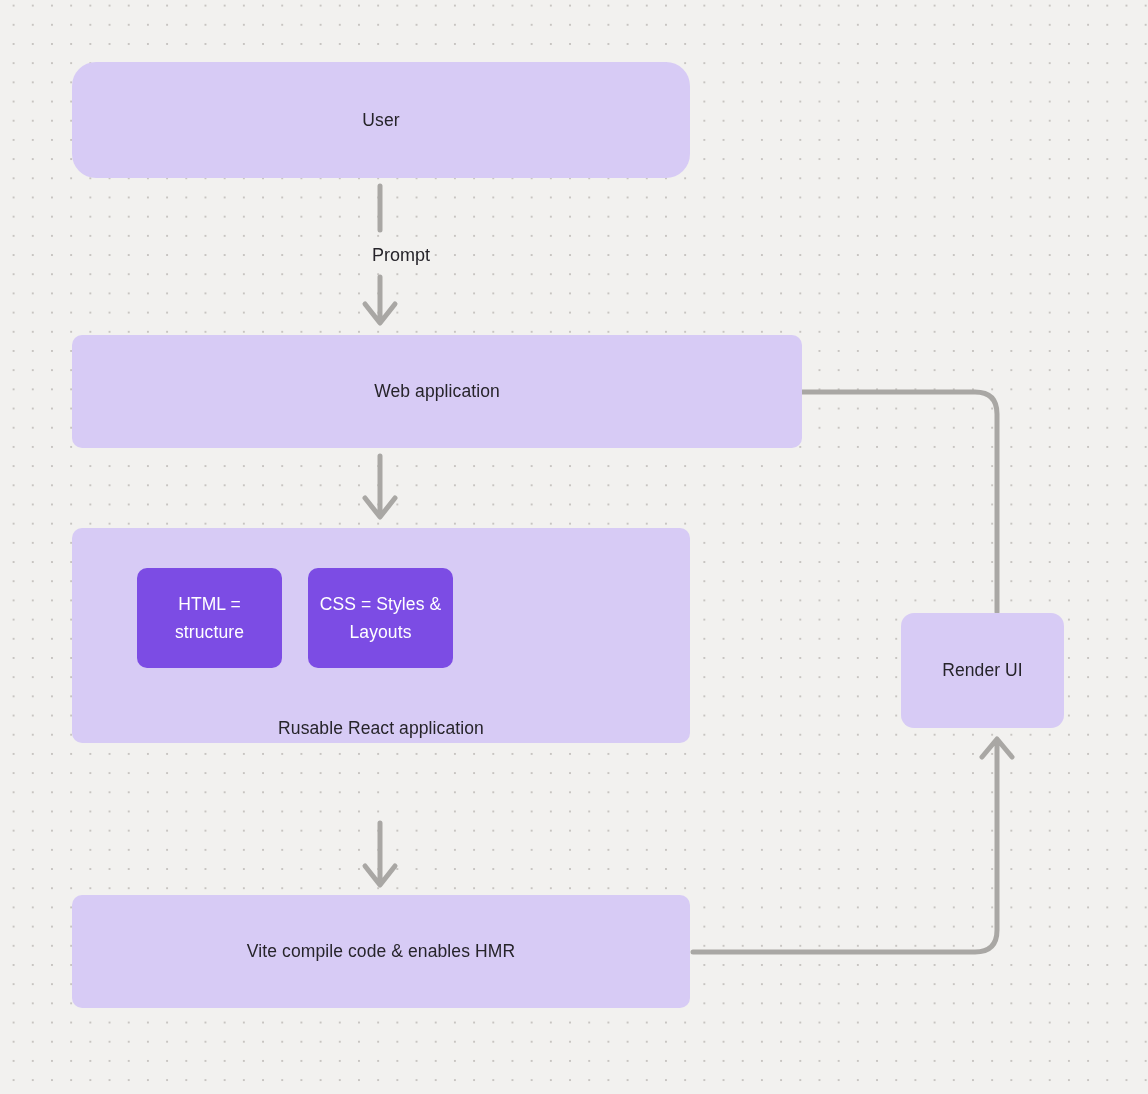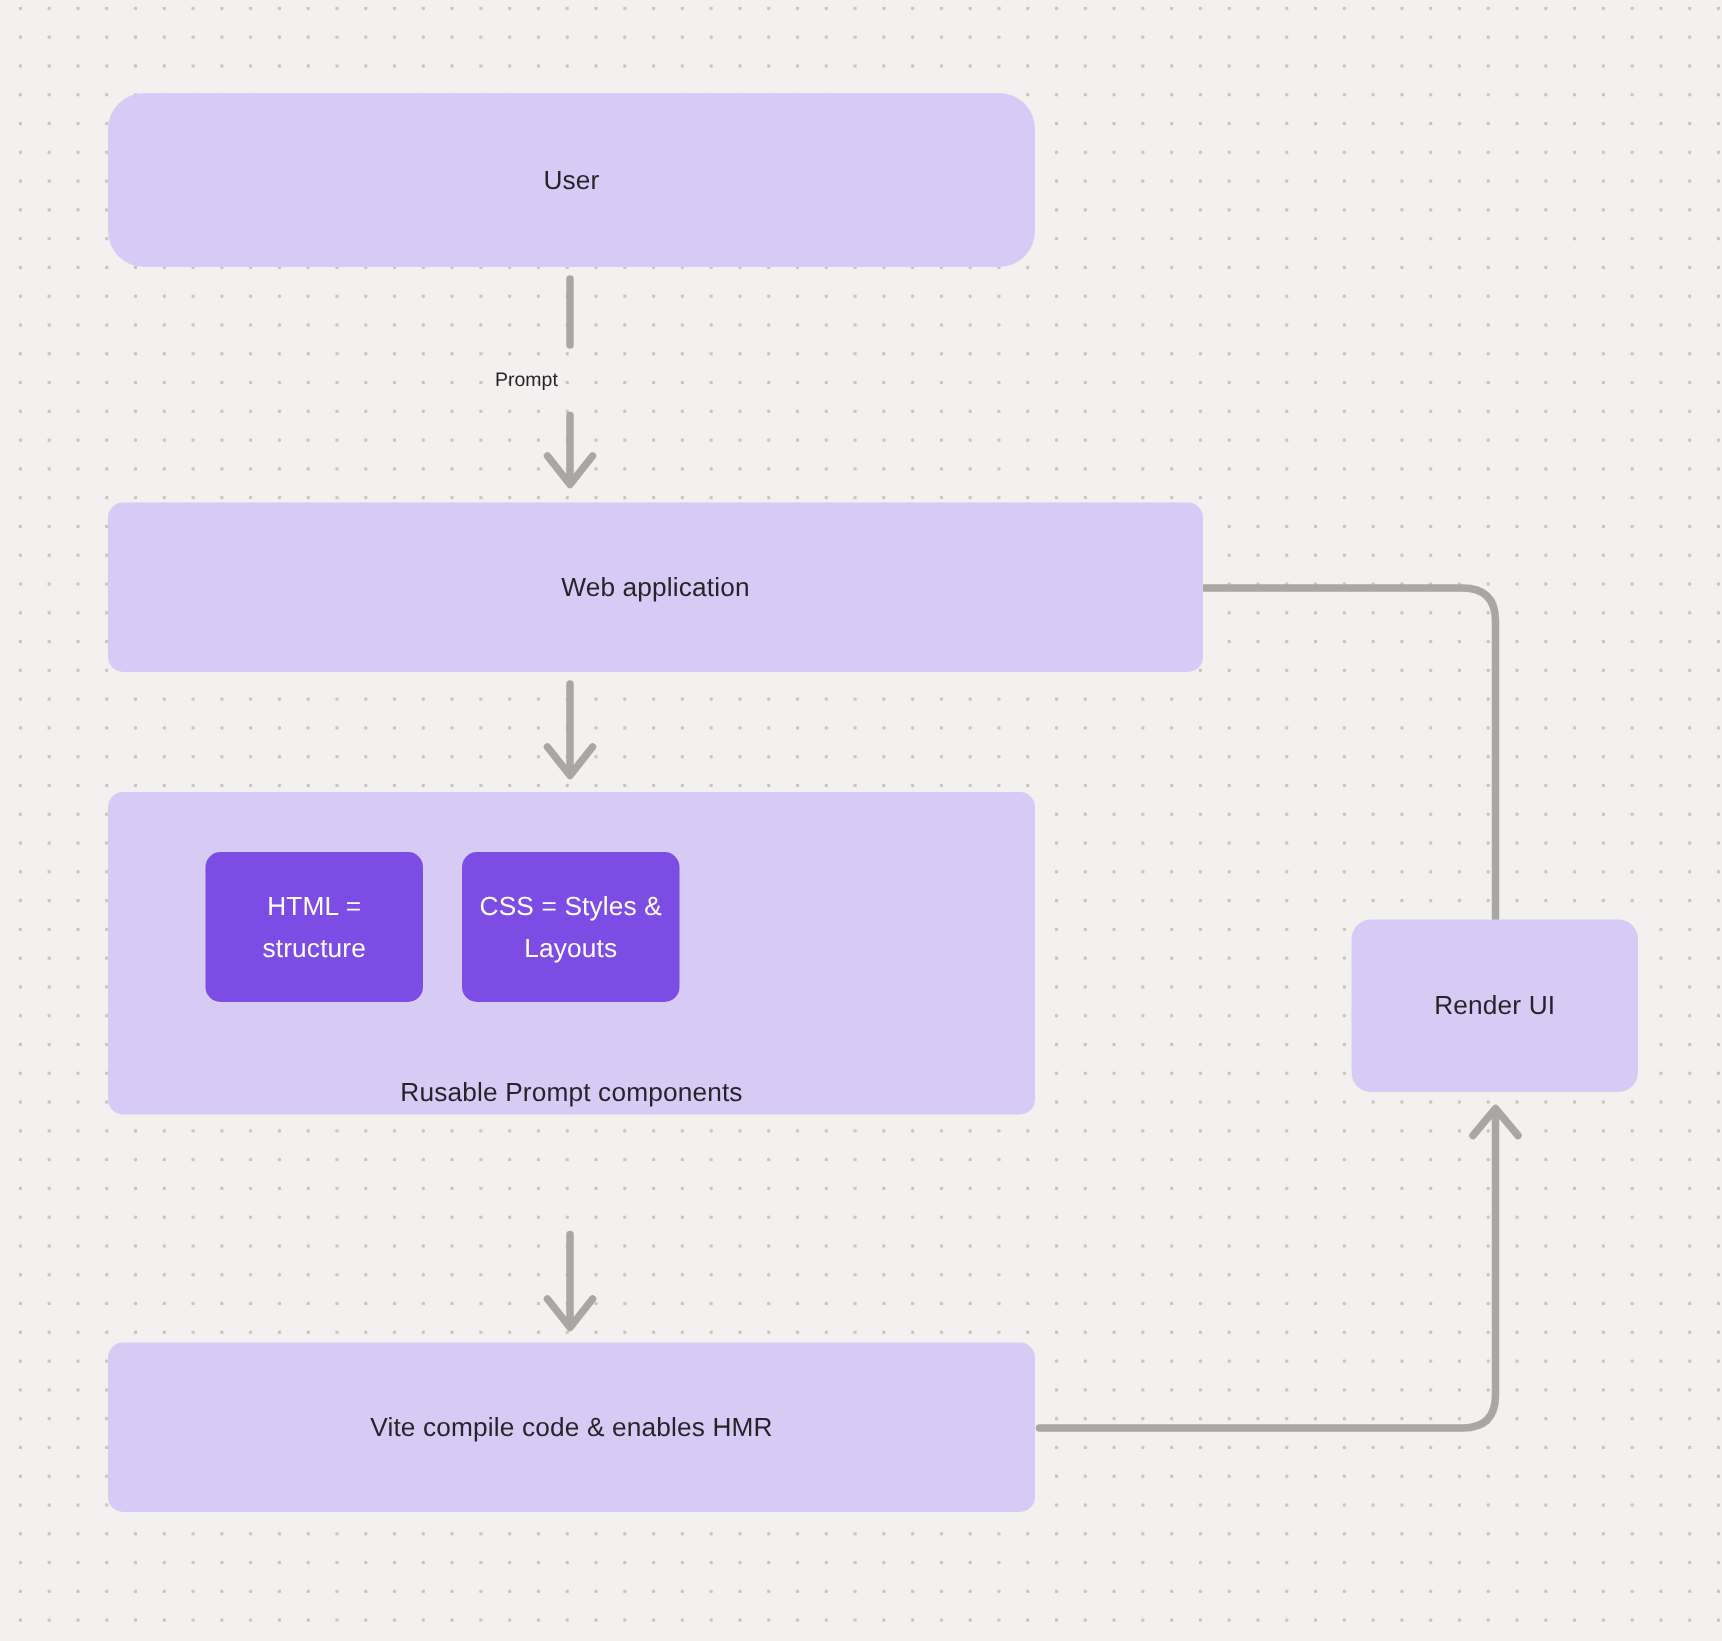--- a/index.html
+++ b/index.html
@@ -27,21 +27,21 @@
     color: #26242a;
     font-size: 17.5px;
     font-weight: 500;
     letter-spacing: 0.1px;
   }
 
   .node-user        { left: 72px;  top: 62px;  width: 618px; height: 116px; border-radius: 24px; }
   .node-webapp      { left: 72px;  top: 335px; width: 730px; height: 113px; }
   .node-group       { left: 72px;  top: 528px; width: 618px; height: 215px; }
   .node-vite        { left: 72px;  top: 895px; width: 618px; height: 113px; }
-  .node-render      { left: 901px; top: 613px; width: 191px; height: 115px; border-radius: 13px; }
+  .node-render      { left: 901px; top: 613px; width: 163px; height: 115px; border-radius: 13px; }
 
   .chip {
     position: absolute;
     top: 40px;
     width: 145px;
     height: 100px;
     border-radius: 10px;
     display: flex;
     align-items: center;
     justify-content: center;
@@ -65,22 +65,22 @@
     font-size: 17.5px;
     font-weight: 500;
     color: #26242a;
   }
 
   .edge-label {
     position: absolute;
     left: 330px;
     top: 245px;
     width: 100px;
-    text-align: left;
-    font-size: 13px;
+    text-align: right;
+    font-size: 18px;
     font-weight: 500;
     color: #26242a;
   }
 
   svg.wires { position: absolute; left: 0; top: 0; width: 1148px; height: 1094px; pointer-events: none; }
   svg.wires path { fill: none; stroke-width: 5; stroke-linecap: round; stroke-linejoin: round; }
 </style>
 </head>
 <body>
 
@@ -105,21 +105,21 @@
     <span>Web application</span>
   </div>
 
   <div class="node node-group" style="background-color: rgb(215, 203, 245);">
     <div class="chip chip-html" style="background-color: rgb(124, 76, 228);">
       <span>HTML = structure</span>
     </div>
     <div class="chip chip-css" style="background-color: rgb(124, 76, 228);">
       <span>CSS = Styles &amp; Layouts</span>
     </div>
-    <div class="group-caption">Rusable Prompt components</div>
+    <div class="group-caption">Rusable React application</div>
   </div>
 
   <div class="node node-vite" style="background-color: rgb(215, 203, 245); align-items: center;">
     <span>Vite compile code &amp; enables HMR</span>
   </div>
 
   <div class="node node-render" style="background-color: rgb(215, 203, 245);">
     <span>Render UI</span>
   </div>
 

